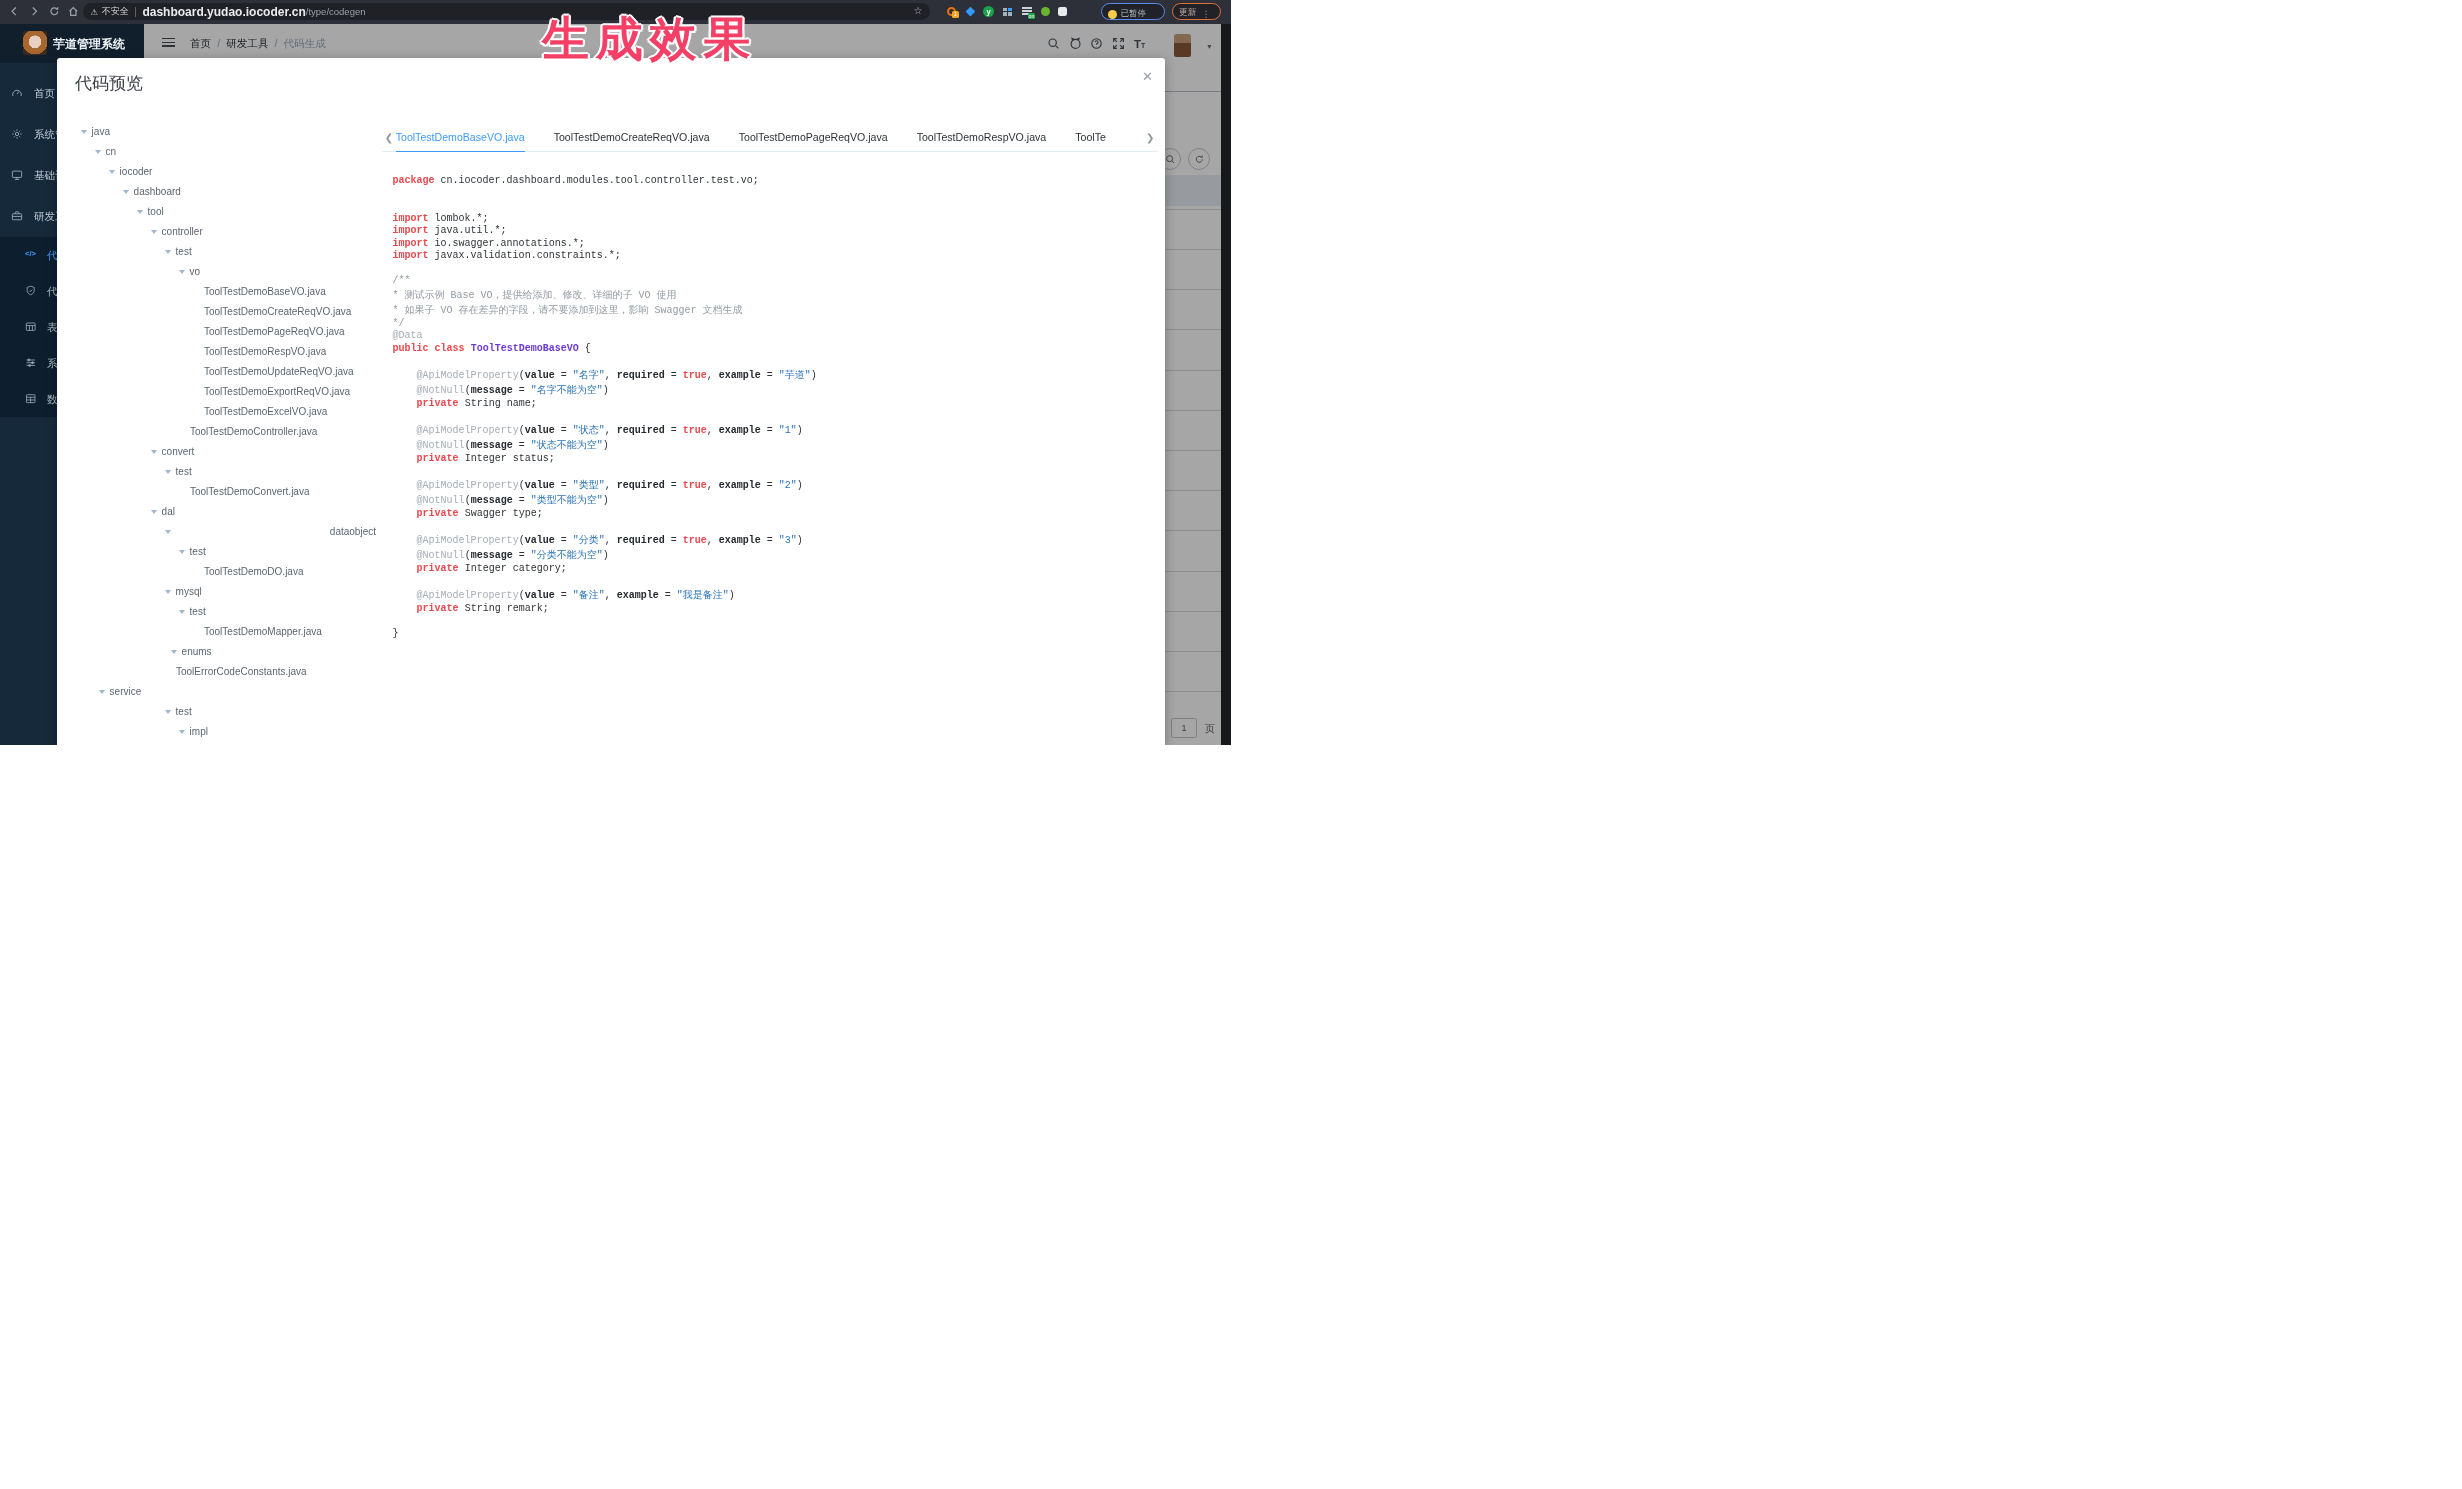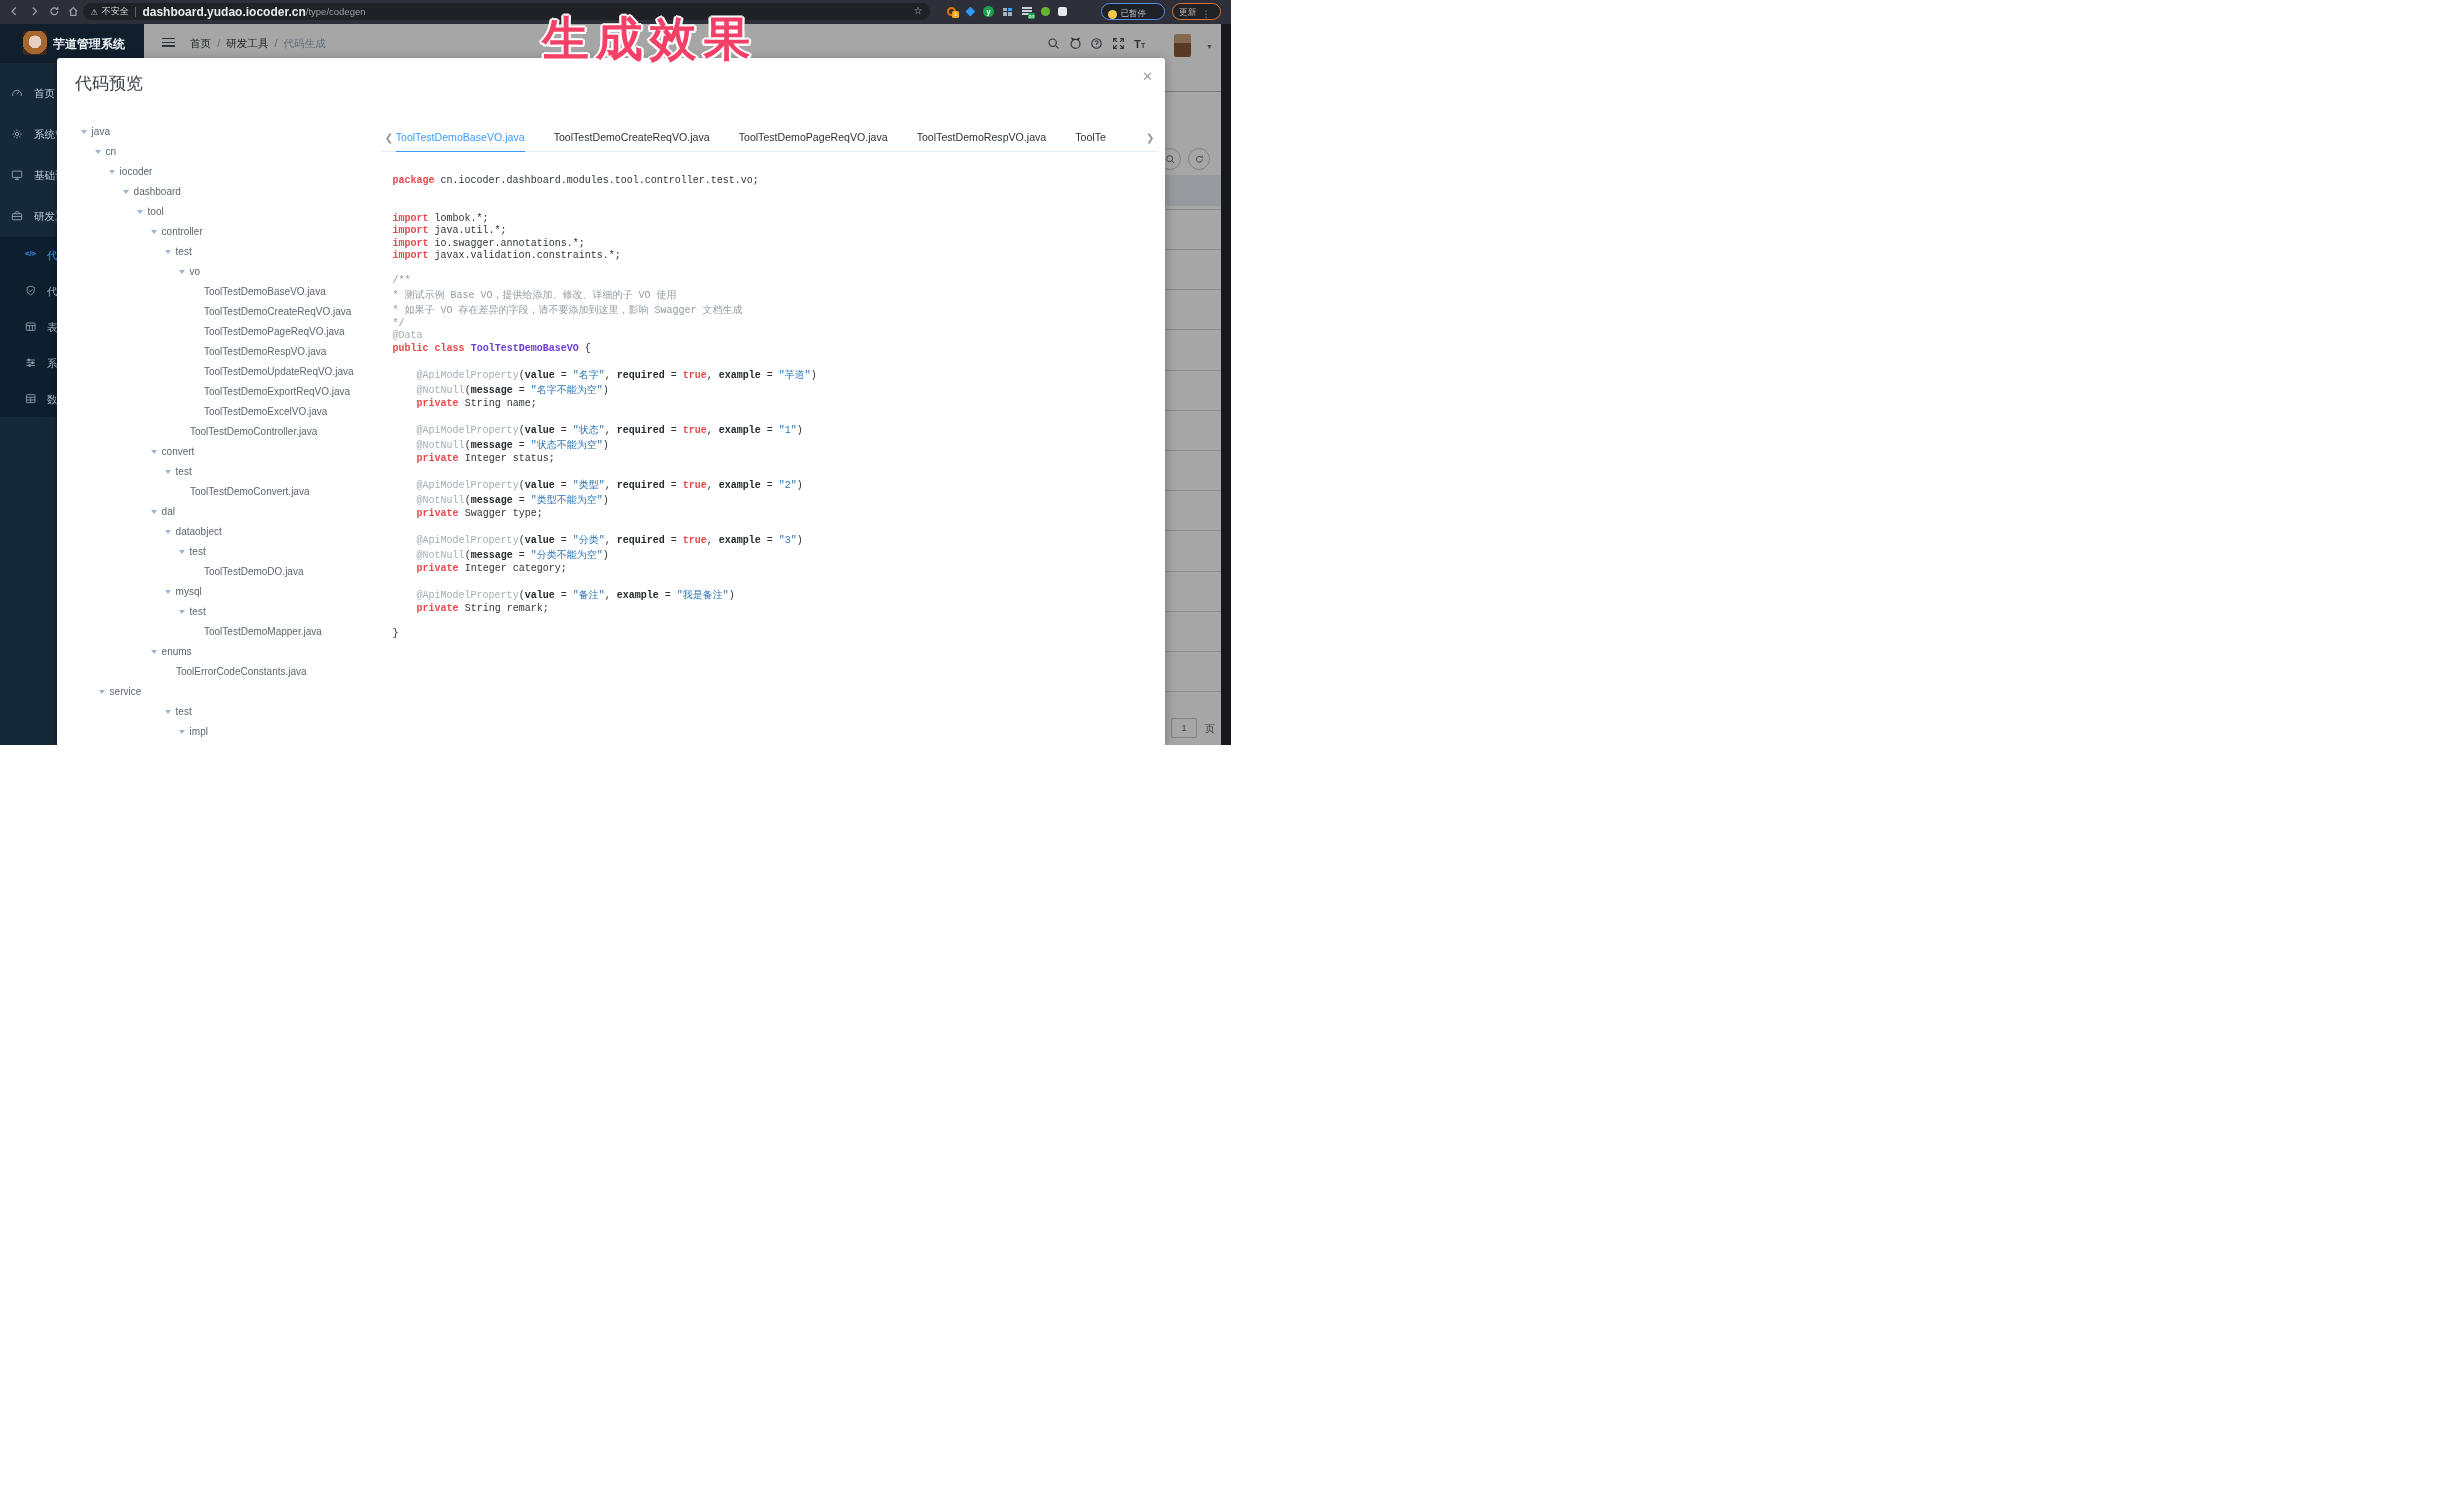--- a/index.html
+++ b/index.html
@@ -422,43 +422,43 @@
           <span class="t-caret"></span>
           <span>test</span>
         </div>
         <div class="t-row" style="padding-left: 133px;">
           <span>ToolTestDemoConvert.java</span>
         </div>
         <div class="t-row" style="padding-left: 94px;">
           <span class="t-caret"></span>
           <span>dal</span>
         </div>
+        <div class="t-row" style="padding-left: 108px; justify-content: space-between;">
+          <span class="t-caret"></span>
+          <span>dataobject</span>
+        </div>
+        <div class="t-row" style="padding-left: 122px;">
+          <span class="t-caret"></span>
+          <span>test</span>
+        </div>
+        <div class="t-row" style="padding-left: 147px;">
+          <span>ToolTestDemoDO.java</span>
+        </div>
         <div class="t-row" style="padding-left: 108px;">
           <span class="t-caret"></span>
-          <span>dataobject</span>
+          <span>mysql</span>
         </div>
         <div class="t-row" style="padding-left: 122px;">
           <span class="t-caret"></span>
           <span>test</span>
         </div>
         <div class="t-row" style="padding-left: 147px;">
-          <span>ToolTestDemoDO.java</span>
-        </div>
-        <div class="t-row" style="padding-left: 108px;">
-          <span class="t-caret"></span>
-          <span>mysql</span>
-        </div>
-        <div class="t-row" style="padding-left: 122px;">
-          <span class="t-caret"></span>
-          <span>test</span>
-        </div>
-        <div class="t-row" style="padding-left: 147px;">
           <span>ToolTestDemoMapper.java</span>
         </div>
-        <div class="t-row" style="padding-left: 94px;">
+        <div class="t-row" style="padding-left: 94px; margin-left: 20px;">
           <span class="t-caret"></span>
           <span>enums</span>
         </div>
         <div class="t-row" style="padding-left: 119px;">
           <span>ToolErrorCodeConstants.java</span>
         </div>
         <div class="t-row" style="padding-left: 42px; align-items: center;">
           <span class="t-caret"></span>
           <span>service</span>
         </div>

